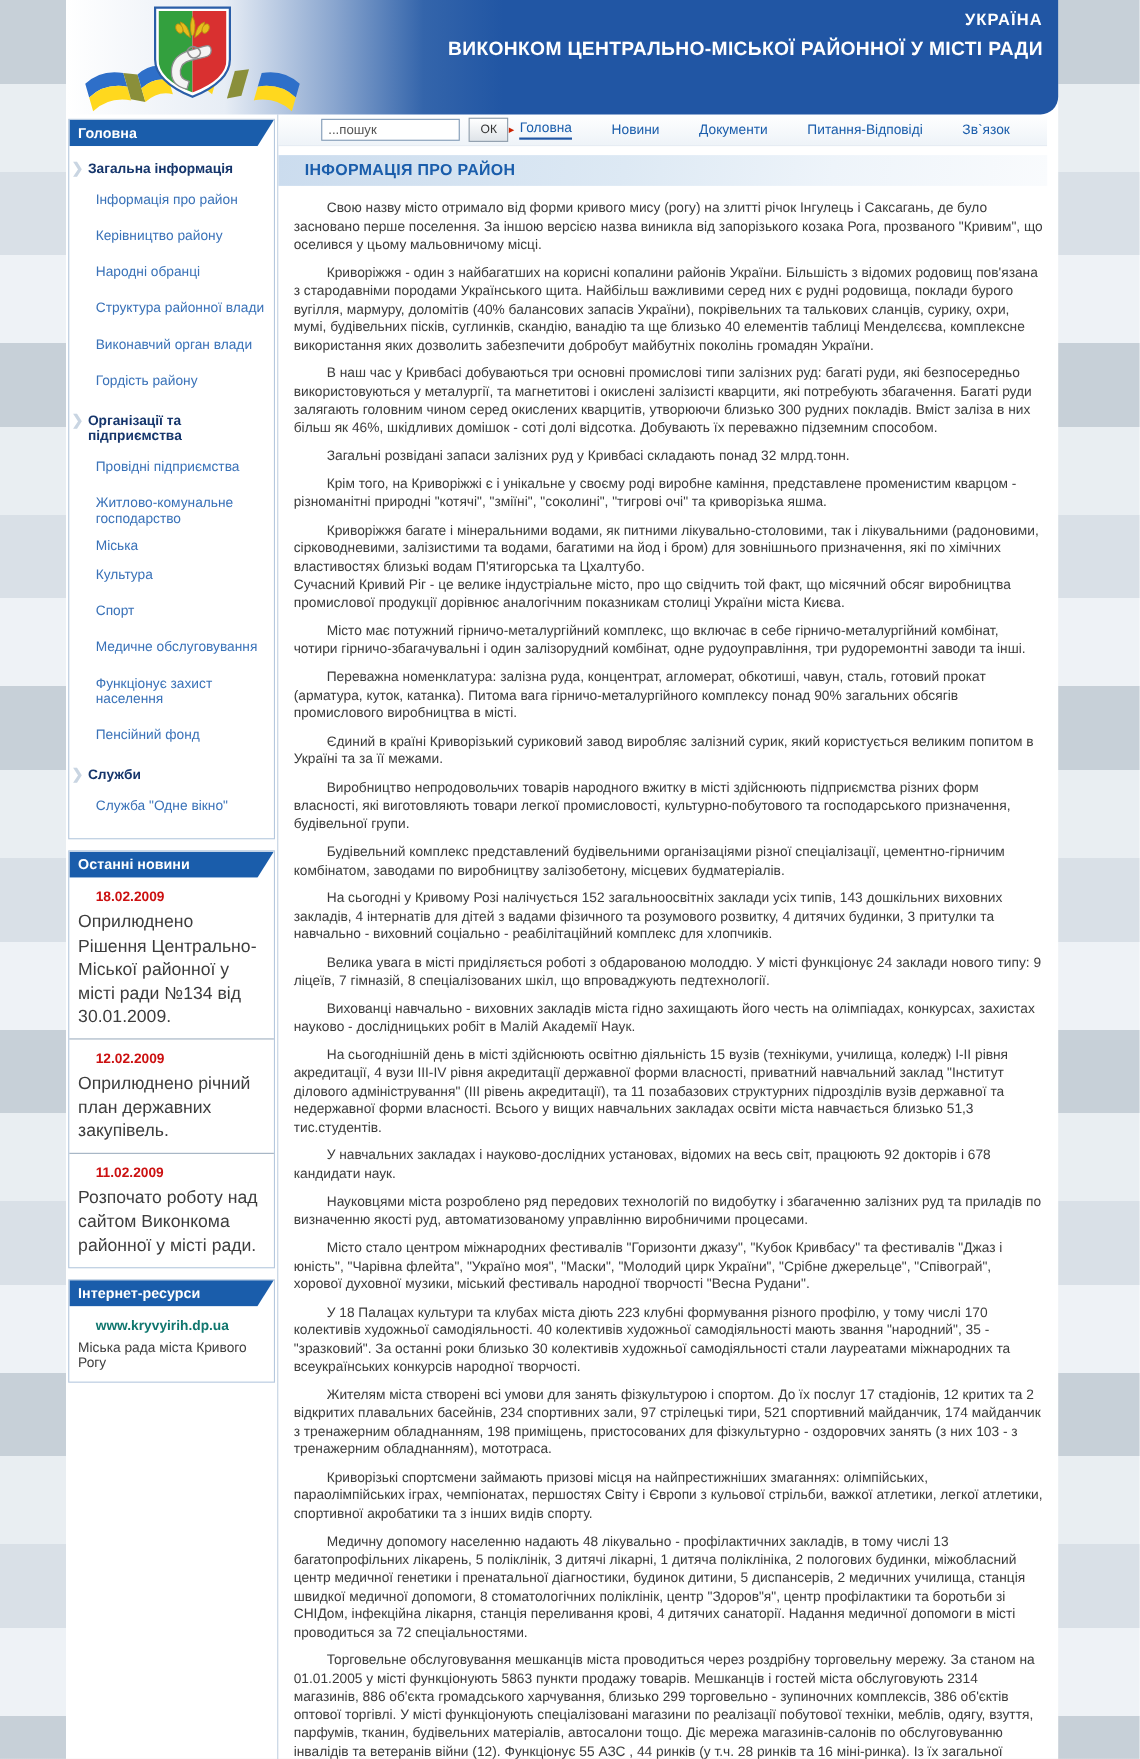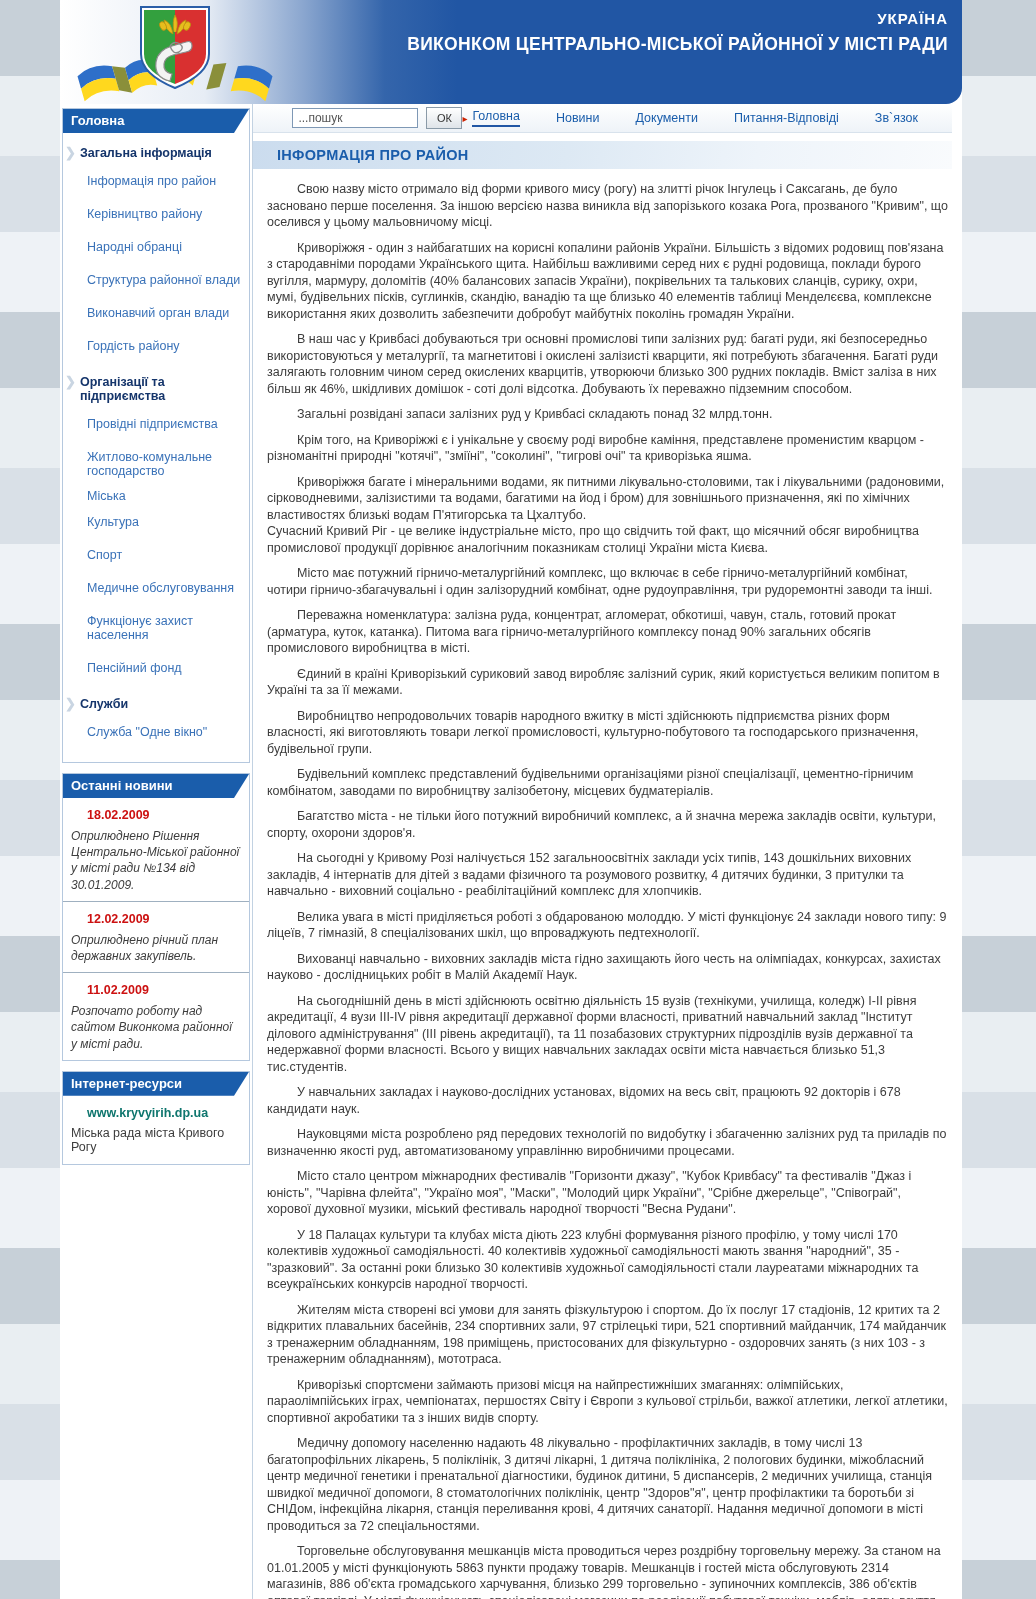--- a/index.html
+++ b/index.html
@@ -64,21 +64,21 @@
   }
   .sec-title { display:flex; align-items:flex-start; font-weight:bold; color:#15356b; font-size:12.5px; padding:13px 4px 4px 2px; }
   .sec-chevron { color:#c9d5e2; font-size:13px; margin-right:4px; line-height:1; }
   .s-link { display:block; color:#3a72b8; font-size:12.5px; padding:10px 4px 9px 24px; text-decoration:none; cursor:pointer; }
   .s-link.tight { padding-top:2px; padding-bottom:2px; }
   .menu-pad { padding-bottom:14px; }
 
   .news-item { padding:10px 8px 8px 8px; border-bottom:1px solid #9fb0c0; }
   .news-item:last-child { border-bottom:none; }
   .news-date { color:#cc1111; font-weight:bold; font-size:12.5px; padding-left:16px; margin-bottom:6px; }
-  .news-text { color:#3d3d3d; font-size:12px; line-height:1.35;font-style:italic; }
+  .news-text { color:#3d3d3d; font-size:16px; line-height:1.35; }
 
   .res-link { color:#0f766e; font-weight:bold; font-size:12.5px; padding:10px 8px 4px 24px; cursor:pointer; }
   .res-caption { color:#3d3d3d; font-size:12.5px; padding:2px 8px 10px 8px; }
 
   
   .title-band {
     margin:8px 0 6px 0; padding:6px 12px 6px 24px;
     background:linear-gradient(100deg,#cbdcee 0%, #dde9f4 45%, #eef4fa 72%, #f9fbfd 100%);
     color:#1a5dab; font-weight:bold; font-size:14.5px; letter-spacing:.3px;
   }
@@ -257,21 +257,20 @@
           <p class="para">В наш час у Кривбасі добуваються три основні промислові типи залізних руд: багаті руди, які безпосередньо використовуються у металургії, та магнетитові і окислені залізисті кварцити, які потребують збагачення. Багаті руди залягають головним чином серед окислених кварцитів, утворюючи близько 300 рудних покладів. Вміст заліза в них більш як 46%, шкідливих домішок - соті долі відсотка. Добувають їх переважно підземним способом.</p>
           <p class="para">Загальні розвідані запаси залізних руд у Кривбасі складають понад 32 млрд.тонн.</p>
           <p class="para">Крім того, на Криворіжжі є і унікальне у своєму роді виробне каміння, представлене променистим кварцом - різноманітні природні "котячі", "зміїні", "соколині", "тигрові очі" та криворізька яшма.</p>
           <p class="para">Криворіжжя багате і мінеральними водами, як питними лікувально-столовими, так і лікувальними (радоновими, сірководневими, залізистими та водами, багатими на йод і бром) для зовнішнього призначення, які по хімічних властивостях близькі водам П'ятигорська та Цхалтубо.
 Сучасний Кривий Ріг - це велике індустріальне місто, про що свідчить той факт, що місячний обсяг виробництва промислової продукції дорівнює аналогічним показникам столиці України міста Києва.</p>
           <p class="para">Місто має потужний гірничо-металургійний комплекс, що включає в себе гірничо-металургійний комбінат, чотири гірничо-збагачувальні і один залізорудний комбінат, одне рудоуправління, три рудоремонтні заводи та інші.</p>
           <p class="para">Переважна номенклатура: залізна руда, концентрат, агломерат, обкотиші, чавун, сталь, готовий прокат (арматура, куток, катанка). Питома вага гірничо-металургійного комплексу понад 90% загальних обсягів промислового виробництва в місті.</p>
           <p class="para">Єдиний в країні Криворізький суриковий завод виробляє залізний сурик, який користується великим попитом в Україні та за її межами.</p>
           <p class="para">Виробництво непродовольчих товарів народного вжитку в місті здійснюють підприємства різних форм власності, які виготовляють товари легкої промисловості, культурно-побутового та господарського призначення, будівельної групи.</p>
           <p class="para">Будівельний комплекс представлений будівельними організаціями різної спеціалізації, цементно-гірничим комбінатом, заводами по виробництву залізобетону, місцевих будматеріалів.</p>
-          <p class="para">Багатство міста - не тільки його потужний виробничий комплекс, а й значна мережа закладів освіти, культури, спорту, охорони здоров'я.</p>
           <p class="para">На сьогодні у Кривому Розі налічується 152 загальноосвітніх заклади усіх типів, 143 дошкільних виховних закладів, 4 інтернатів для дітей з вадами фізичного та розумового розвитку, 4 дитячих будинки, 3 притулки та навчально - виховний соціально - реабілітаційний комплекс для хлопчиків.</p>
           <p class="para">Велика увага в місті приділяється роботі з обдарованою молоддю. У місті функціонує 24 заклади нового типу: 9 ліцеїв, 7 гімназій, 8 спеціалізованих шкіл, що впроваджують педтехнології.</p>
           <p class="para">Вихованці навчально - виховних закладів міста гідно захищають його честь на олімпіадах, конкурсах, захистах науково - дослідницьких робіт в Малій Академії Наук.</p>
           <p class="para">На сьогоднішній день в місті здійснюють освітню діяльність 15 вузів (технікуми, училища, коледж) І-ІІ рівня акредитації, 4 вузи ІІІ-ІV рівня акредитації державної форми власності, приватний навчальний заклад "Інститут ділового адміністрування" (ІІІ рівень акредитації), та 11 позабазових структурних підрозділів вузів державної та недержавної форми власності. Всього у вищих навчальних закладах освіти міста навчається близько 51,3 тис.студентів.</p>
           <p class="para">У навчальних закладах і науково-дослідних установах, відомих на весь світ, працюють 92 докторів і 678 кандидати наук.</p>
           <p class="para">Науковцями міста розроблено ряд передових технологій по видобутку і збагаченню залізних руд та приладів по визначенню якості руд, автоматизованому управлінню виробничими процесами.</p>
           <p class="para">Місто стало центром міжнародних фестивалів "Горизонти джазу", "Кубок Кривбасу" та фестивалів "Джаз і юність", "Чарівна флейта", "Україно моя", "Маски", "Молодий цирк України", "Срібне джерельце", "Співограй", хорової духовної музики, міський фестиваль народної творчості "Весна Рудани".</p>
           <p class="para">У 18 Палацах культури та клубах міста діють 223 клубні формування різного профілю, у тому числі 170 колективів художньої самодіяльності. 40 колективів художньої самодіяльності мають звання "народний", 35 - "зразковий". За останні роки близько 30 колективів художньої самодіяльності стали лауреатами міжнародних та всеукраїнських конкурсів народної творчості.</p>
           <p class="para">Жителям міста створені всі умови для занять фізкультурою і спортом. До їх послуг 17 стадіонів, 12 критих та 2 відкритих плавальних басейнів, 234 спортивних зали, 97 стрілецькі тири, 521 спортивний майданчик, 174 майданчик з тренажерним обладнанням, 198 приміщень, пристосованих для фізкультурно - оздоровчих занять (з них 103 - з тренажерним обладнанням), мототраса.</p>
           <p class="para">Криворізькі спортсмени займають призові місця на найпрестижніших змаганнях: олімпійських, параолімпійських іграх, чемпіонатах, першостях Світу і Європи з кульової стрільби, важкої атлетики, легкої атлетики, спортивної акробатики та з інших видів спорту.</p>

